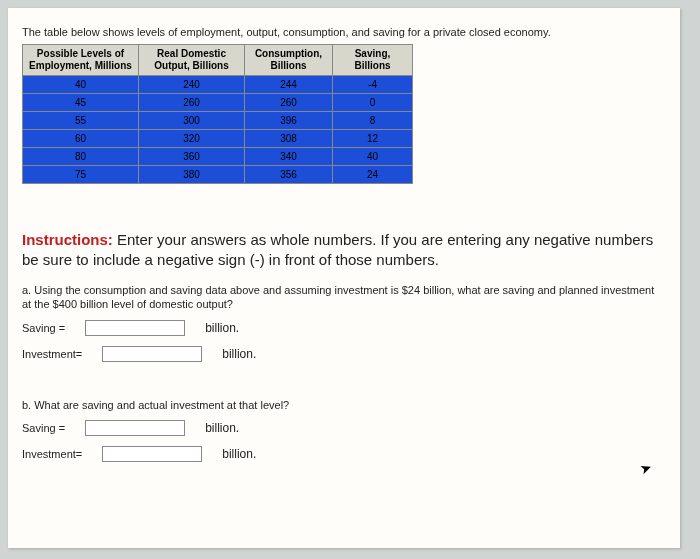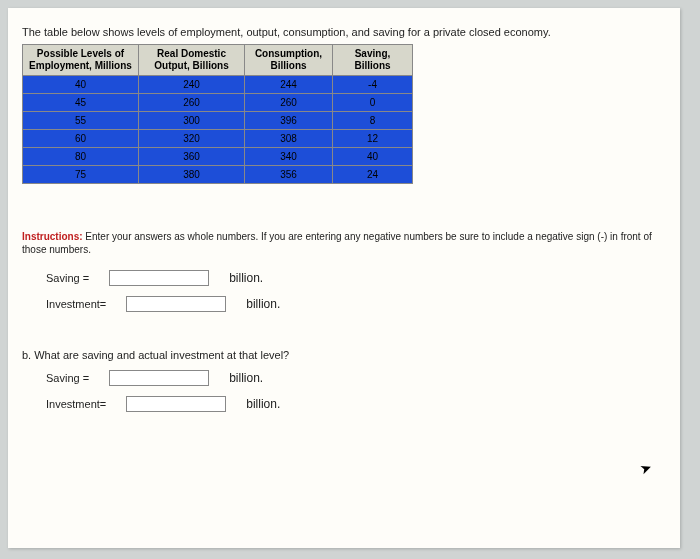--- a/index.html
+++ b/index.html
@@ -36,21 +36,21 @@
   th {
     background: #d7d7cb;
     font-weight: bold;
     line-height: 1.2;
   }
   .col1 { width: 116px; }
   .col2 { width: 106px; }
   .col3 { width: 88px; margin-left: 25px; }
   .col4 { width: 80px; }
   .instructions {
-    font-size: 10px;
+    font-size: 15px;
     color: #222;
     margin-bottom: 14px;
     line-height: 1.3;
     margin-top: 46px;
   }
   .instructions .label {
     color: #c02020;
     font-weight: bold;
   }
   .question {
@@ -59,21 +59,20 @@
     margin-bottom: 8px;
     line-height: 1.3;
   }
   .answer-row {
     font-size: 11px;
     color: #222;
     margin-bottom: 10px;
     display: flex;
     align-items: center;
     gap: 20px;
-    margin-left: 24px;
   }
   .answer-input {
     width: 100px;
     height: 16px;
     border: 1px solid #888;
     background: #fff;
     font-size: 10px;
     padding: 0 2px;
   }
   .unit { font-size: 12px; }
@@ -140,20 +139,21 @@
           <td>356</td>
           <td>24</td>
         </tr>
       </tbody>
   </table>
 
   <div class="instructions">
     <span class="label">Instructions:</span><span> Enter your answers as whole numbers. If you are entering any negative numbers be sure to include a negative sign (-) in front of those numbers.</span>
   </div>
 
+  <div class="question">a. Using the consumption and saving data above and assuming investment is $24 billion, what are saving and planned investment at the $400 billion level of domestic output?</div>
 
   <div class="answer-row">
     <span>Saving =</span>
     <input class="answer-input" style="">
     <span class="unit">billion.</span>
   </div>
 
   <div class="answer-row">
     <span>Investment=</span>
     <input class="answer-input" style="">

